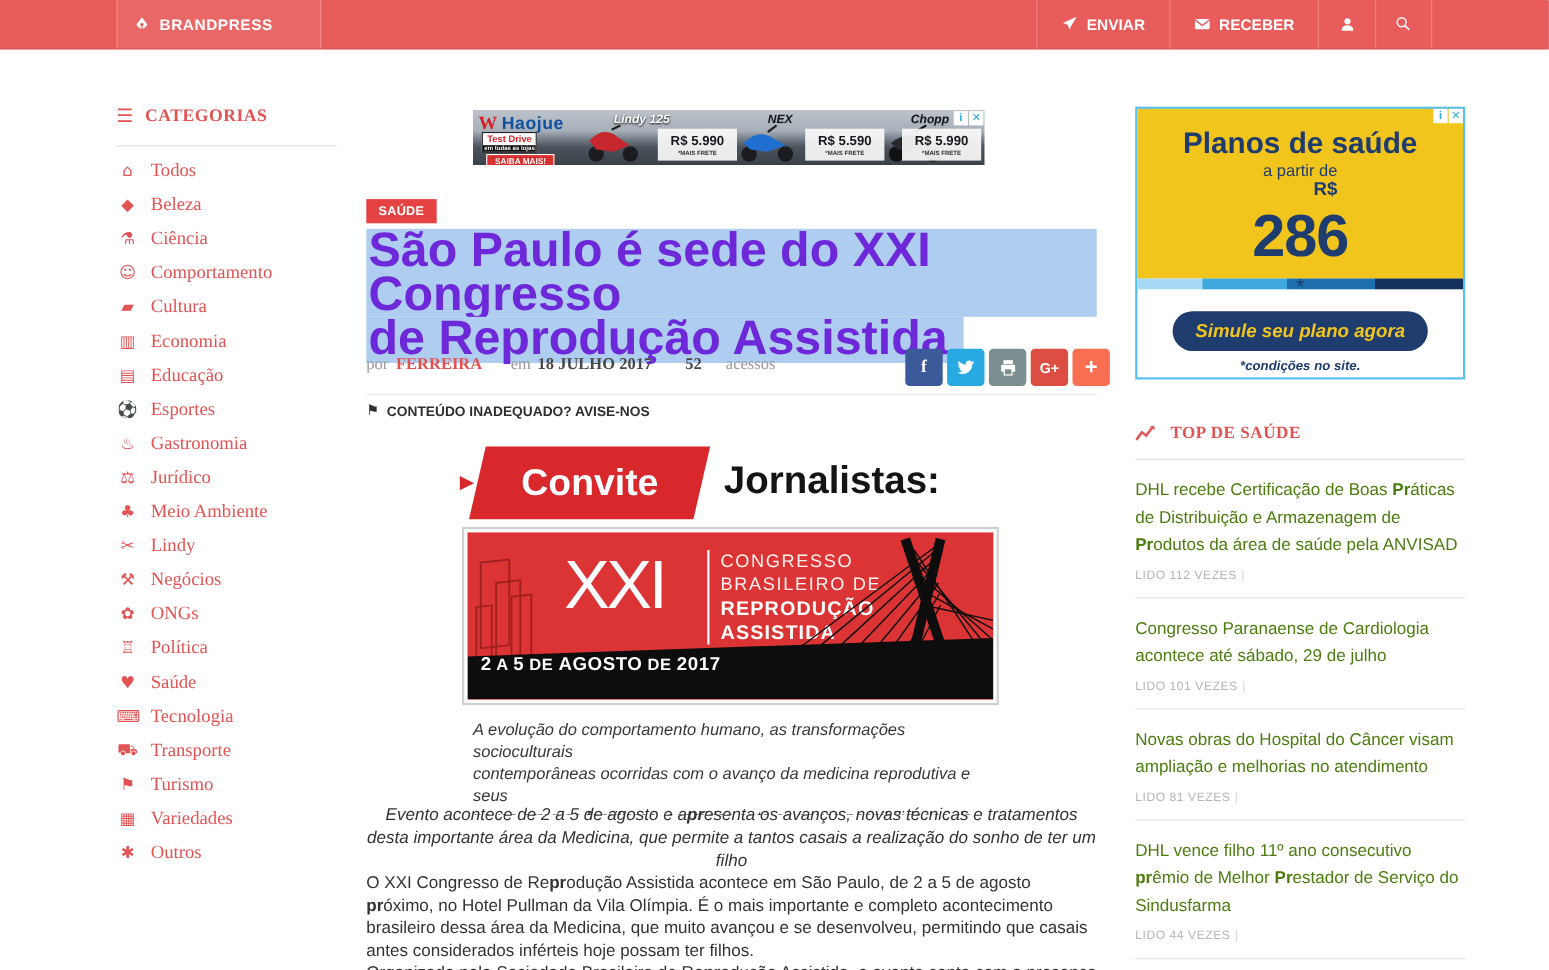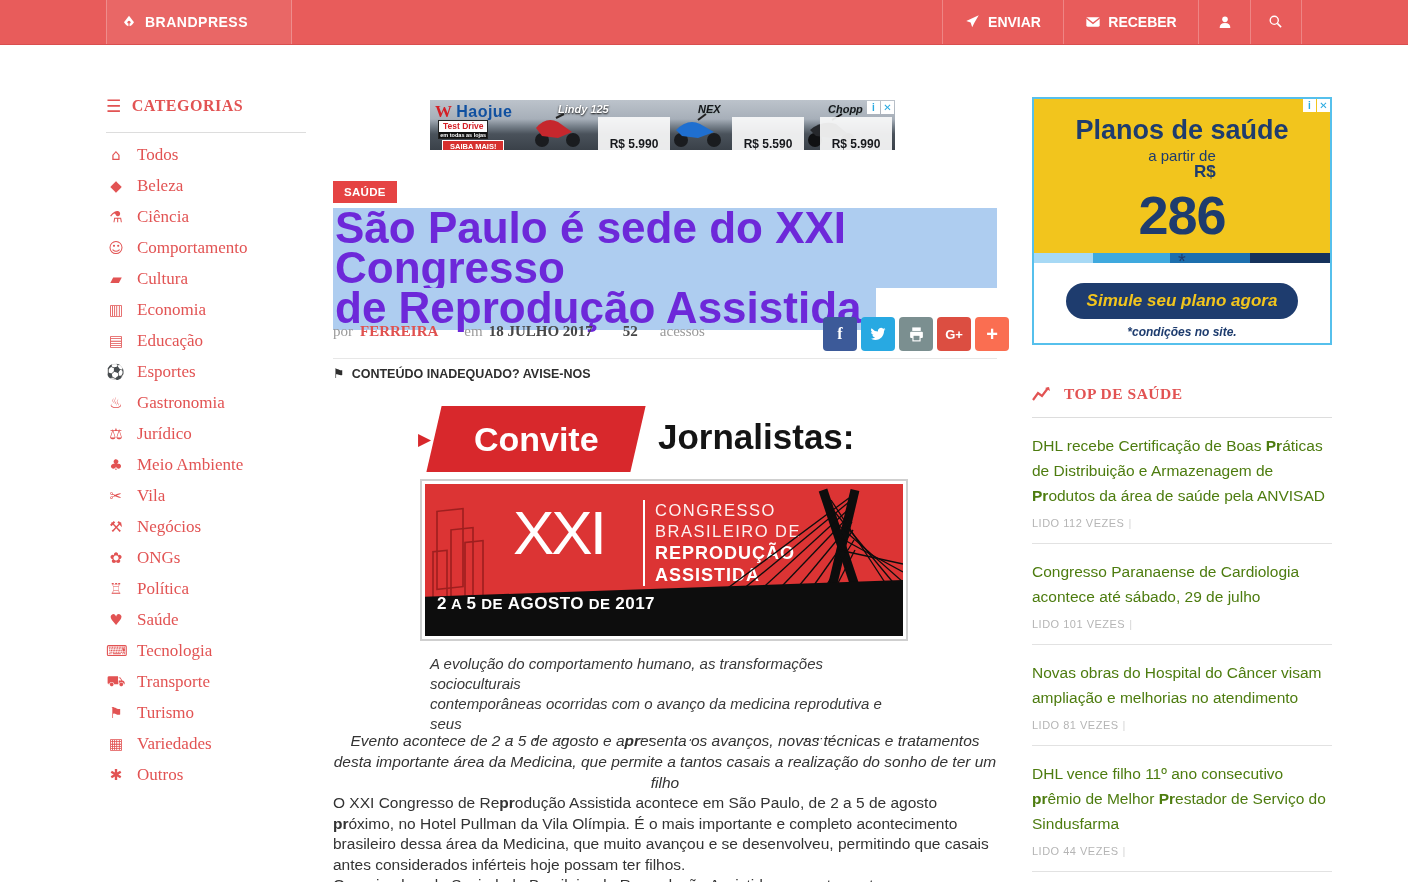--- a/index.html
+++ b/index.html
@@ -52,21 +52,21 @@
              font-size:8.5px; font-weight:bold; padding:1px 4px; color:#111; line-height:1.1;
              text-align:center; }
   .ta-test b { color:#d41f26; }
   .ta-test small { display:block; background:#111; color:#fff; font-size:5.5px; margin:1px -4px -1px; }
   .ta-cta { position:absolute; left:12px; top:40px; background:#d6302f; color:#fff;
             font-size:7.5px; font-weight:bold; padding:1px 7px; border:1px solid #fff; }
   .ta-model { position:absolute; top:3px; color:#fff; font-style:italic; font-weight:bold;
               font-size:11px; text-shadow:0 1px 2px #000; }
   .ta-model.dark { color:#14161a; text-shadow:0 1px 1px #9aa; }
   .ta-price { position:absolute; top:17px; width:72px; background:rgba(250,250,250,0.92);
-              text-align:center; padding:17px 0 3px; }
+              text-align:center; padding:2px 0 3px; }
   .ta-price .p { font-size:12px; font-weight:bold; color:#16181c; }
   .ta-price .f { font-size:5.5px; font-weight:bold; color:#333; display:block; }
   .ta-bike { position:absolute; top:8px; width:58px; height:40px; }
   .adx { position:absolute; top:1px; display:flex; gap:1px; }
   .adx span { width:13px; height:13px; background:#fff; color:#29aae1;
               font-size:10px; line-height:13px; text-align:center; font-weight:bold;
               cursor:pointer; }
 
   
   .tag { position:absolute; left:0; top:91px; background:#e54343; color:#fff;
@@ -276,21 +276,21 @@
     <div class="cat-item">
         <span class="cat-ico">⚖</span>
         <span class="cat-label">Jurídico</span>
       </div>
     <div class="cat-item">
         <span class="cat-ico">♣</span>
         <span class="cat-label">Meio Ambiente</span>
       </div>
     <div class="cat-item">
         <span class="cat-ico">✂</span>
-        <span class="cat-label">Vila</span>
+        <span class="cat-label">Lindy</span>
       </div>
     <div class="cat-item">
         <span class="cat-ico">⚒</span>
         <span class="cat-label">Negócios</span>
       </div>
     <div class="cat-item">
         <span class="cat-ico">✿</span>
         <span class="cat-label">ONGs</span>
       </div>
     <div class="cat-item">

